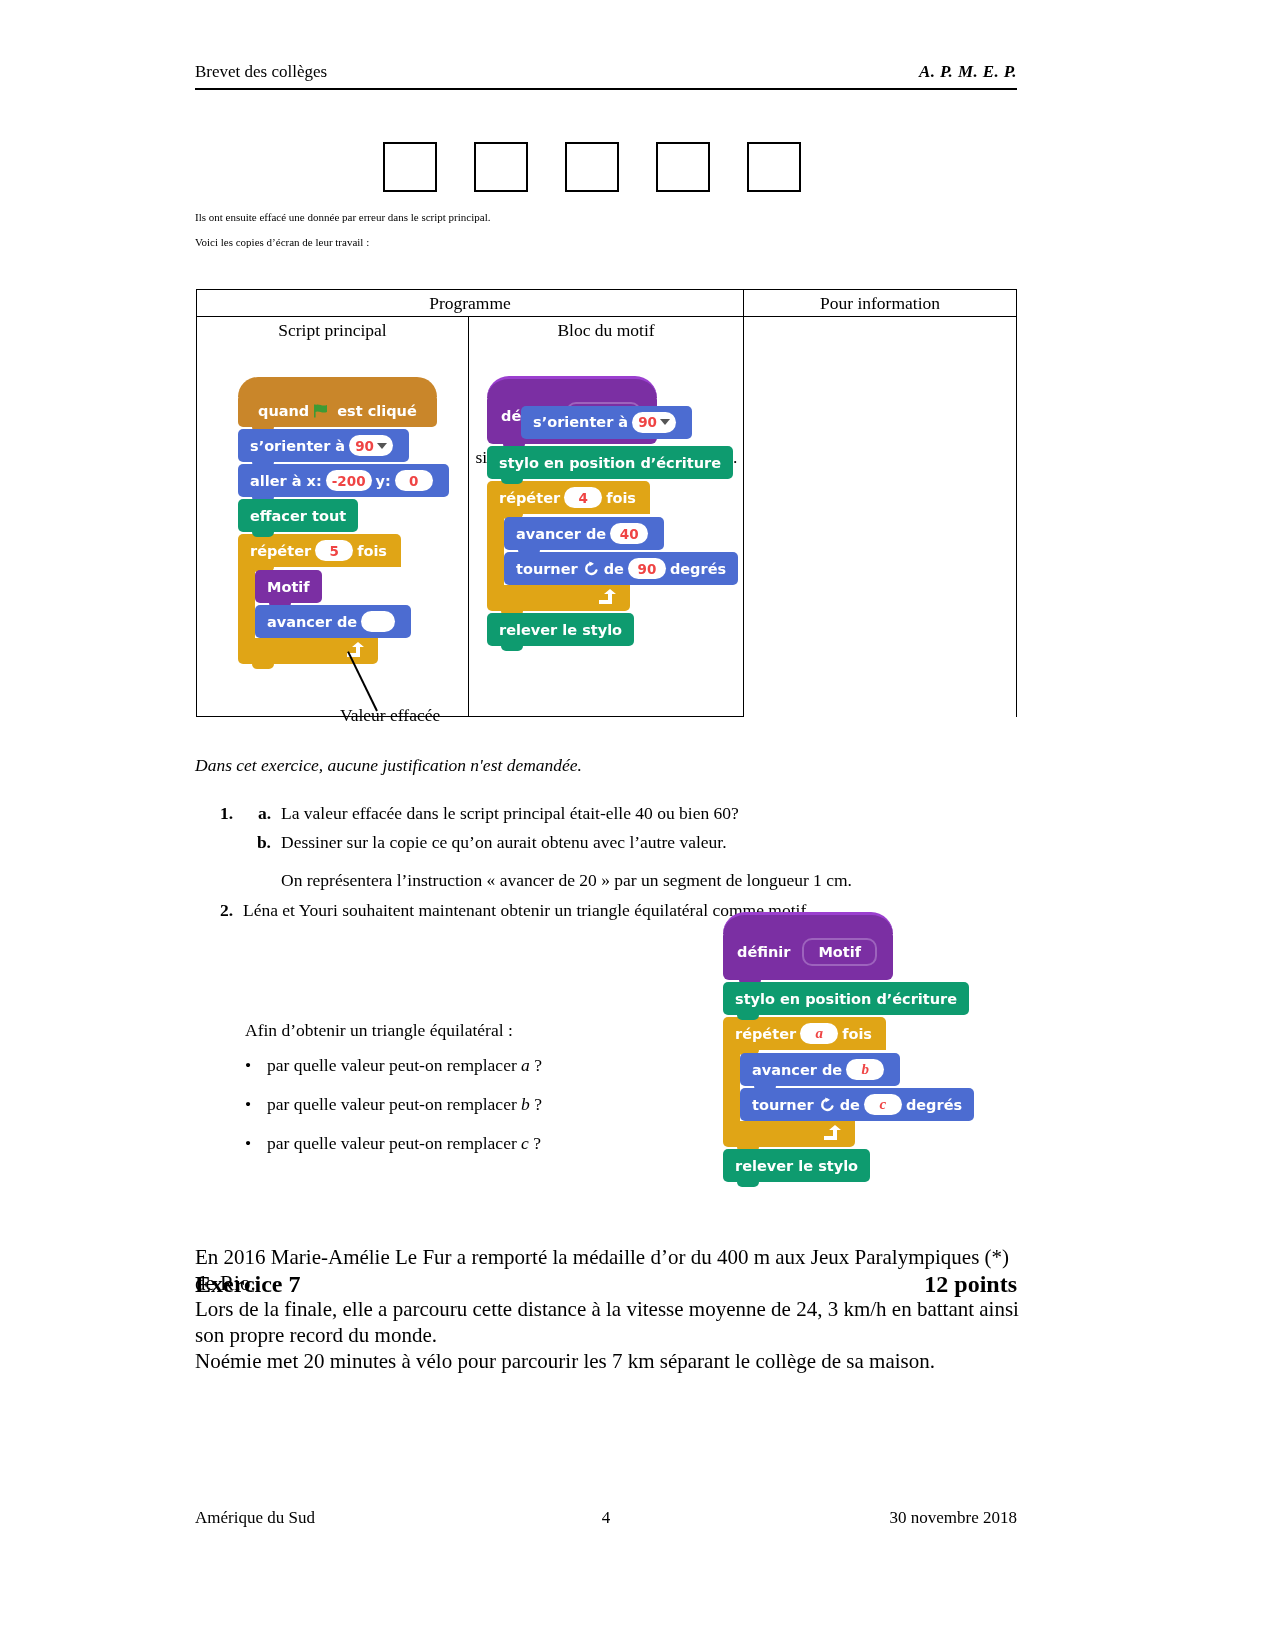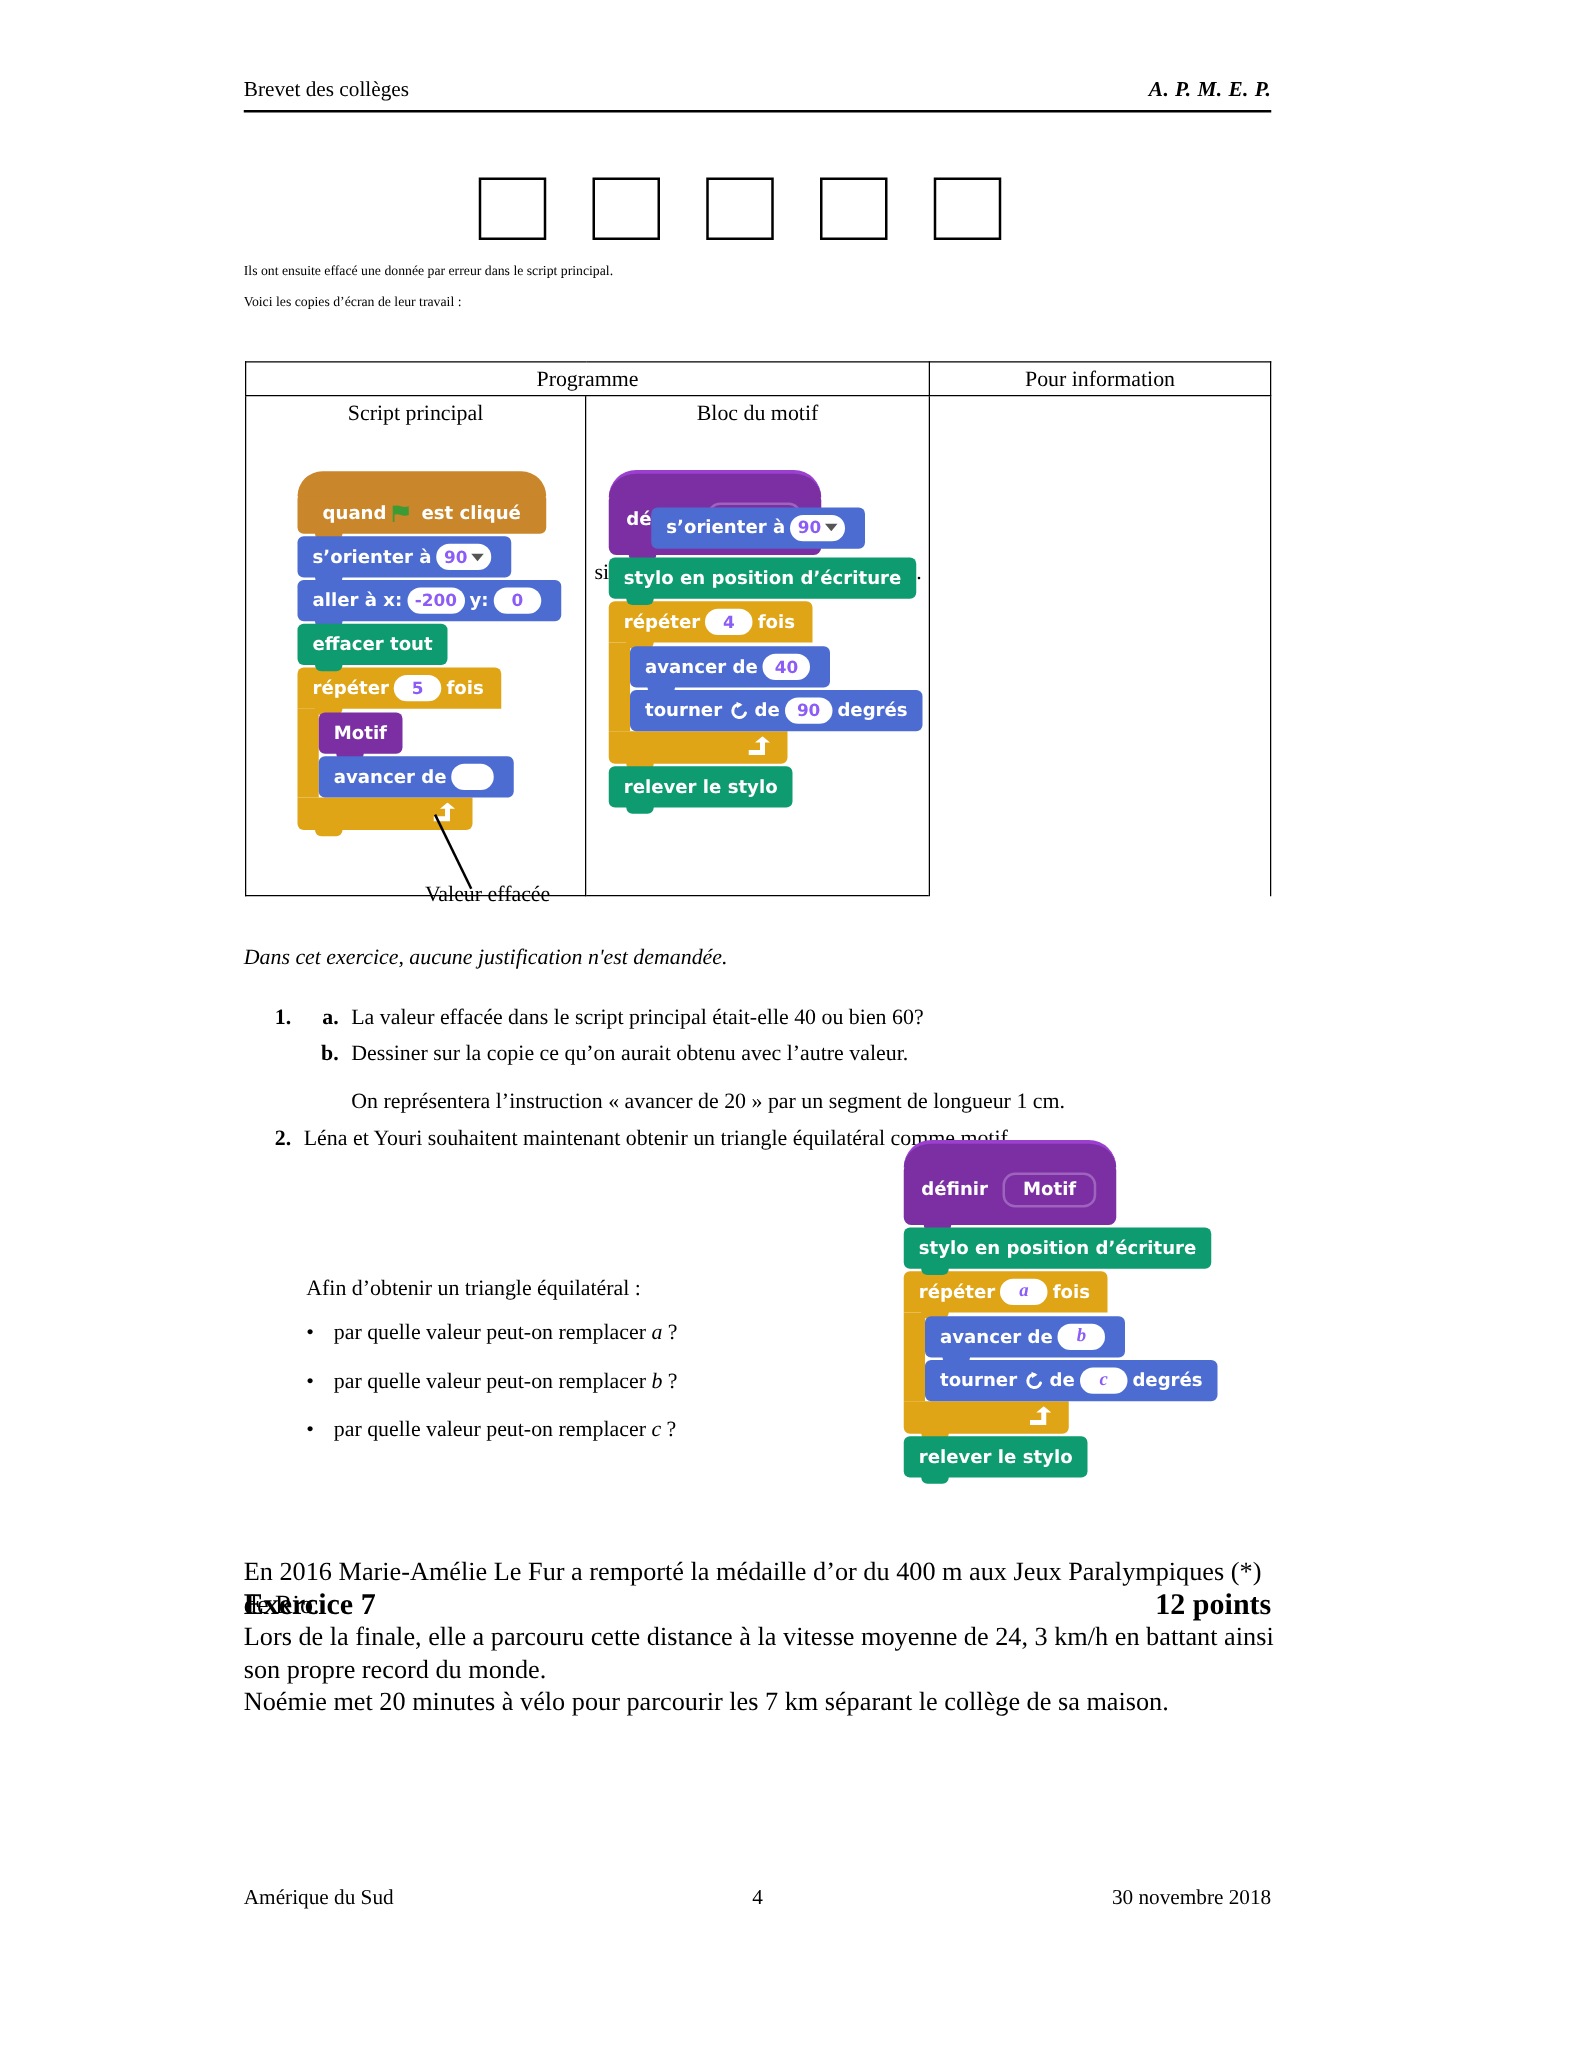--- a/index.html
+++ b/index.html
@@ -124,21 +124,21 @@
 
   .c-motion  { background: #4c6cd1; }
   .c-pen     { background: #0e9b6f; }
   .c-custom  { background: #7b2fa3; }
 
   .oval {
     display: inline-flex;
     align-items: center;
     justify-content: center;
     background: #fff;
-    color: #8b5cf6;
+    color: #ef4444;
     border-radius: 999px;
     min-width: 26px;
     height: 21px;
     padding: 0 6px;
     margin: 0 4px;
     font-size: 13.5px;
     font-weight: bold;
   }
   .oval.ital { font-family: "Liberation Serif", serif; font-style: italic; font-size: 15px; font-weight: bold; }
   .oval.blank { min-width: 22px; }

